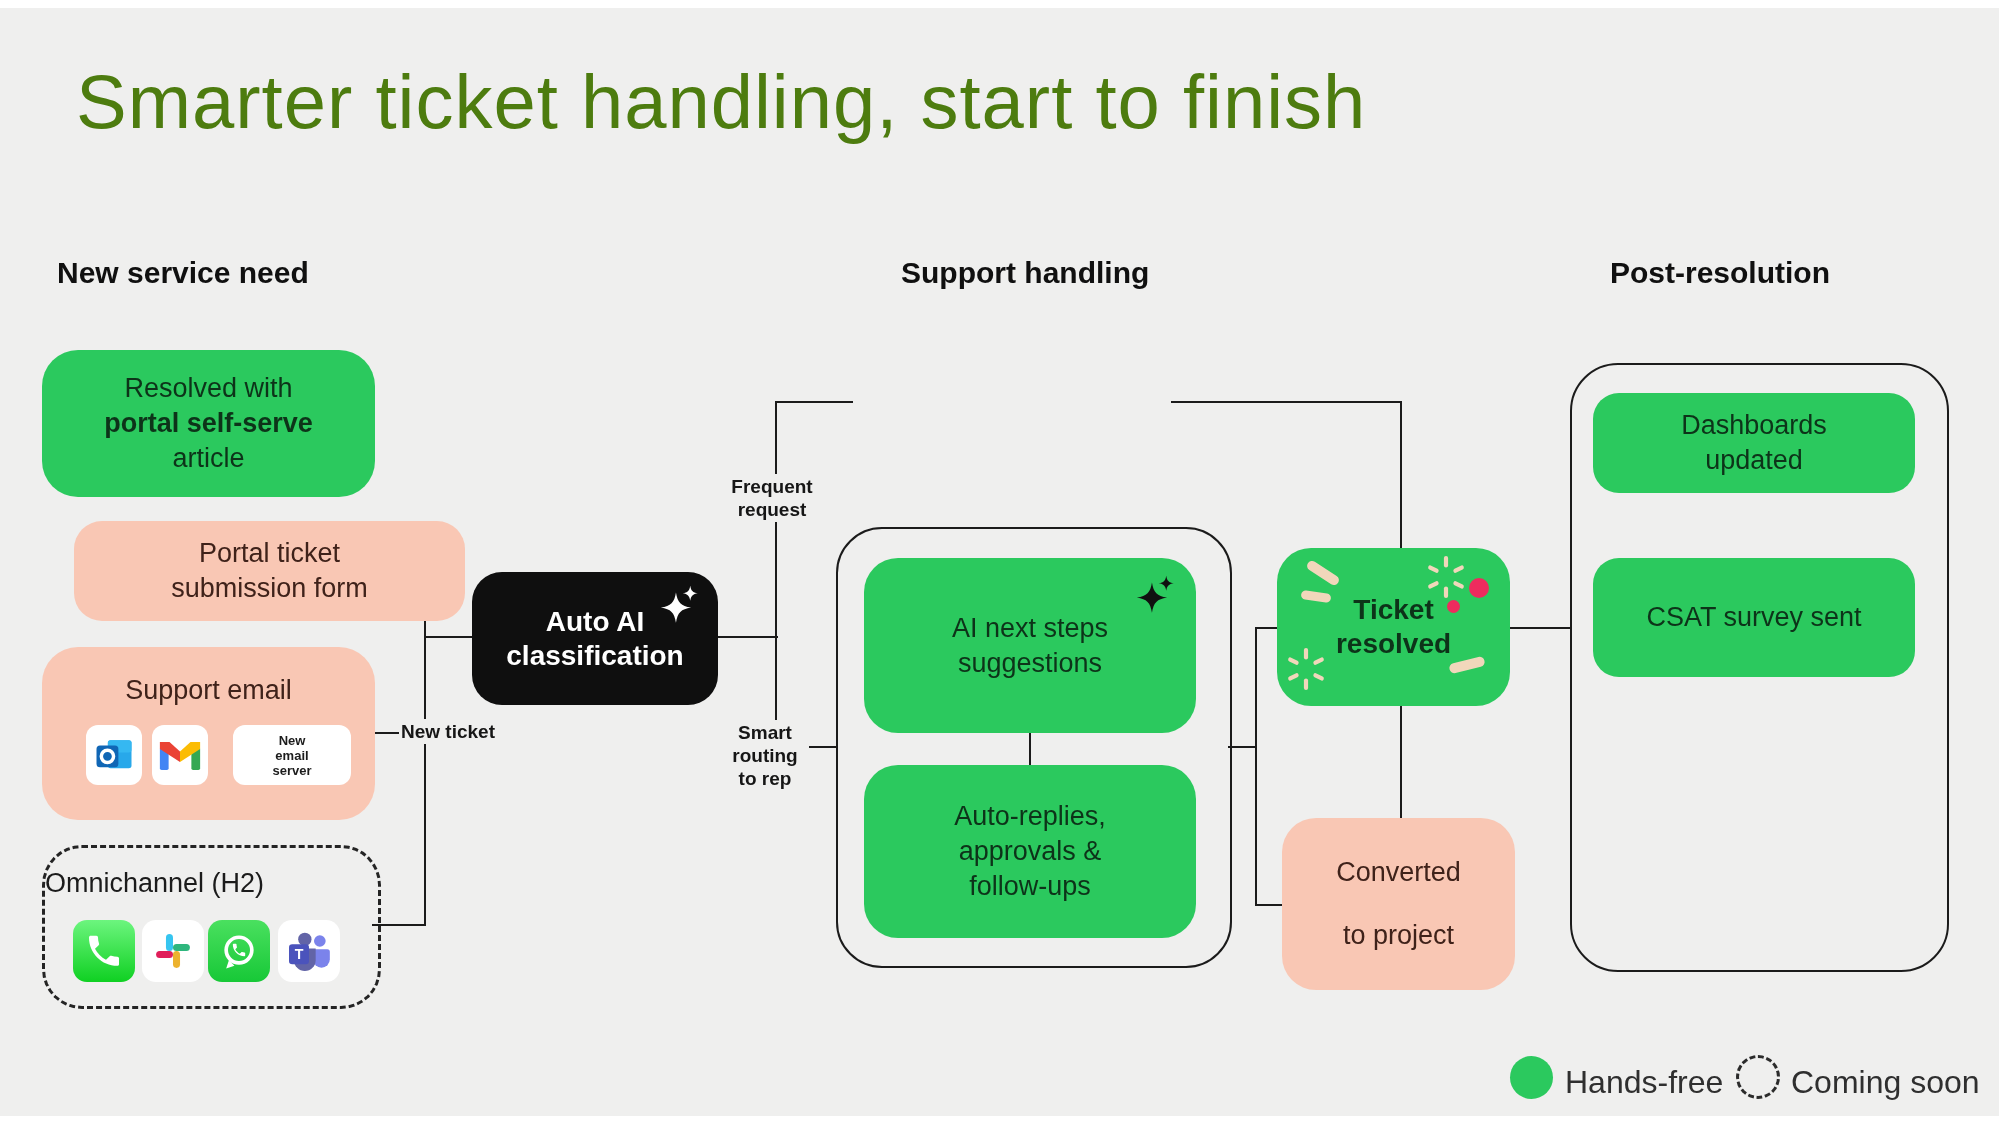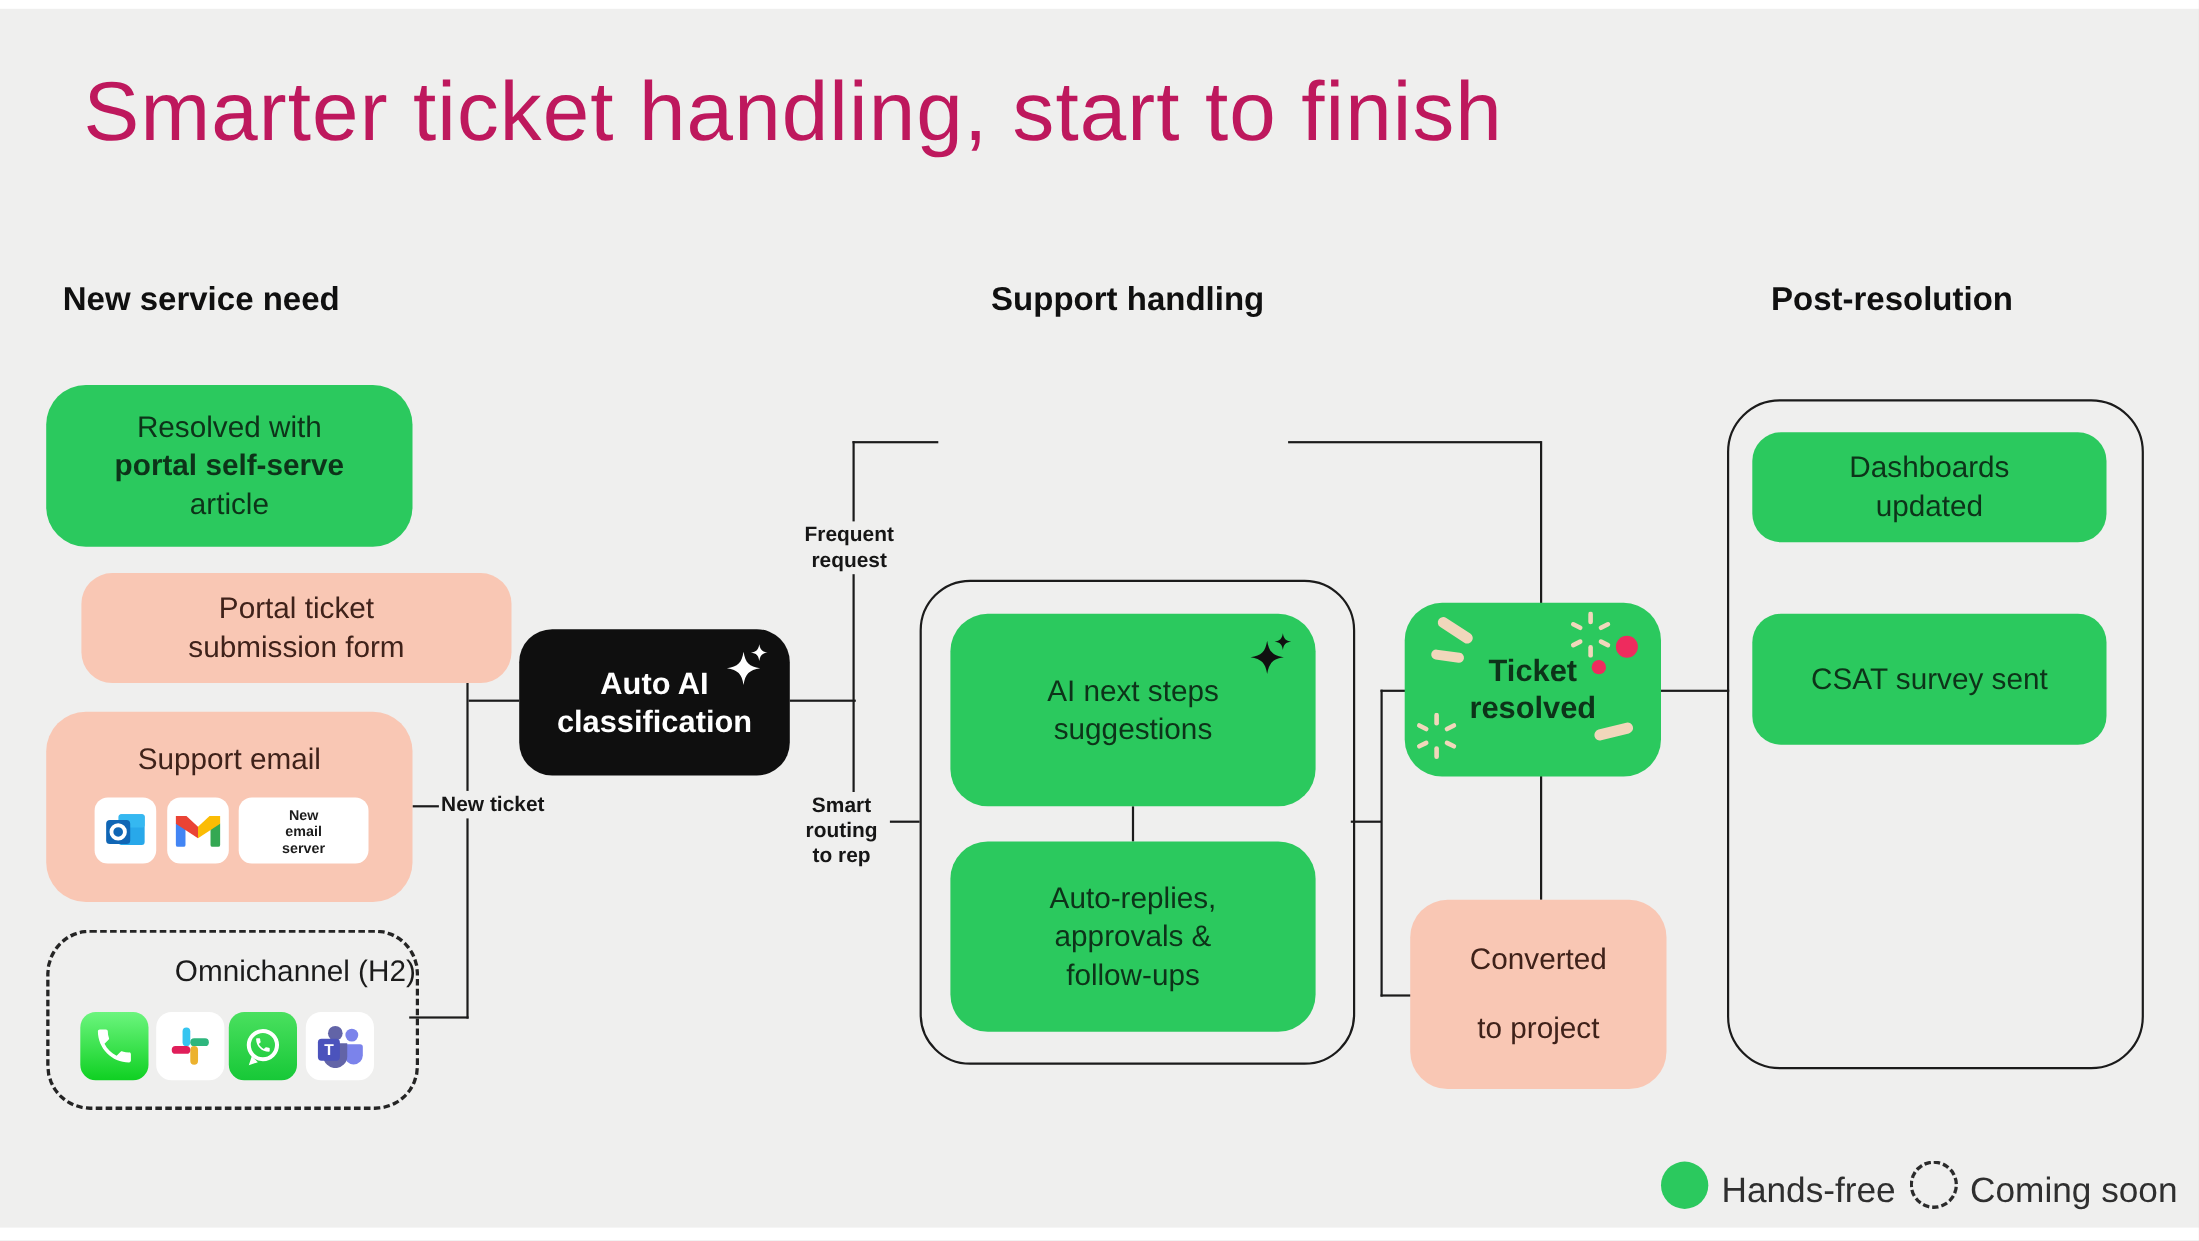--- a/index.html
+++ b/index.html
@@ -3,21 +3,21 @@
 <meta charset="utf-8">
 <style>
   html,body{margin:0;padding:0;background:#dcdcda;}
   .stage{
     position:relative;width:1999px;height:1128px;background:#efefee;
     font-family:"Liberation Sans",sans-serif;overflow:hidden;
   }
   .bar{position:absolute;left:0;width:100%;background:#ffffff;}
   .title{
     position:absolute;left:76px;top:58px;font-size:76px;font-weight:300;
-    color:#be185d;letter-spacing:1px;white-space:nowrap;
+    color:#4d7c0f;letter-spacing:1px;white-space:nowrap;
   }
   .col-header{position:absolute;font-size:30px;font-weight:700;color:#101010;white-space:nowrap;}
   
   .lh{position:absolute;height:2px;background:#1b1b1b;z-index:1;}
   .lv{position:absolute;width:2px;background:#1b1b1b;z-index:1;}
   
   .box{
     position:absolute;display:flex;flex-direction:column;align-items:center;justify-content:center;
     text-align:center;z-index:2;font-weight:500;
   }
@@ -94,31 +94,31 @@
       </svg>
     </div>
     <div class="tile" style="left:110px;top:78px;width:56px;height:60px;">
       <svg width="42" height="34" viewBox="0 0 48 38">
         <rect x="1" y="10" width="10" height="26" rx="2" fill="#4285f4"></rect>
         <rect x="37" y="10" width="10" height="26" rx="2" fill="#34a853"></rect>
         <polygon points="1,4 12,4 24,15 24,27 1,12" fill="#ea4335"></polygon>
         <polygon points="47,4 36,4 24,15 24,27 47,12" fill="#fbbc04"></polygon>
       </svg>
     </div>
-    <div class="tile" style="left:175px;top:78px;width:118px;height:60px;">
+    <div class="tile" style="left:191px;top:78px;width:118px;height:60px;">
       <div class="server-text">
         <span>New</span><br>
         <span>email</span><br>
         <span>server</span>
       </div>
     </div>
   </div>
 
   <div class="dashed-box" style="left:42px;top:845px;width:333px;height:158px;border-radius:40px;background:transparent;">
-    <div style="position:absolute;left:0;top:20px;width:100%;text-align:right;font-size:27px;font-weight:500;color:#1b1b1b;">Omnichannel (H2)</div>
+    <div style="position:absolute;left:0;top:20px;width:100%;text-align:left;font-size:27px;font-weight:500;color:#1b1b1b;">Omnichannel (H2)</div>
 
     <div class="appicon" style="left:28px;top:72px;width:62px;height:62px;background:linear-gradient(180deg,#6cf57e,#0fd022);">
       <svg width="40" height="40" viewBox="0 0 24 24">
           <path fill="#ffffff" d="M20 15.5c-1.2 0-2.4-.2-3.6-.6-.3-.1-.7 0-1 .2l-2.2 2.2c-2.8-1.5-5.2-3.8-6.6-6.6l2.2-2.2c.3-.3.4-.7.2-1-.4-1.1-.6-2.3-.6-3.6 0-.5-.4-1-1-1H4c-.5 0-1 .4-1 1 0 9.4 7.6 17 17 17 .5 0 1-.4 1-1v-3.5c0-.5-.4-1-1-1z"></path>
         </svg>
     </div>
     <div class="appicon" style="left:97px;top:72px;width:62px;height:62px;background:#ffffff;">
       <svg width="38" height="38" viewBox="0 0 54 54">
         <rect x="17" y="3" width="10" height="24" rx="5" fill="#36c5f0"></rect>
         <rect x="27" y="17" width="24" height="10" rx="5" fill="#2eb67d"></rect>

